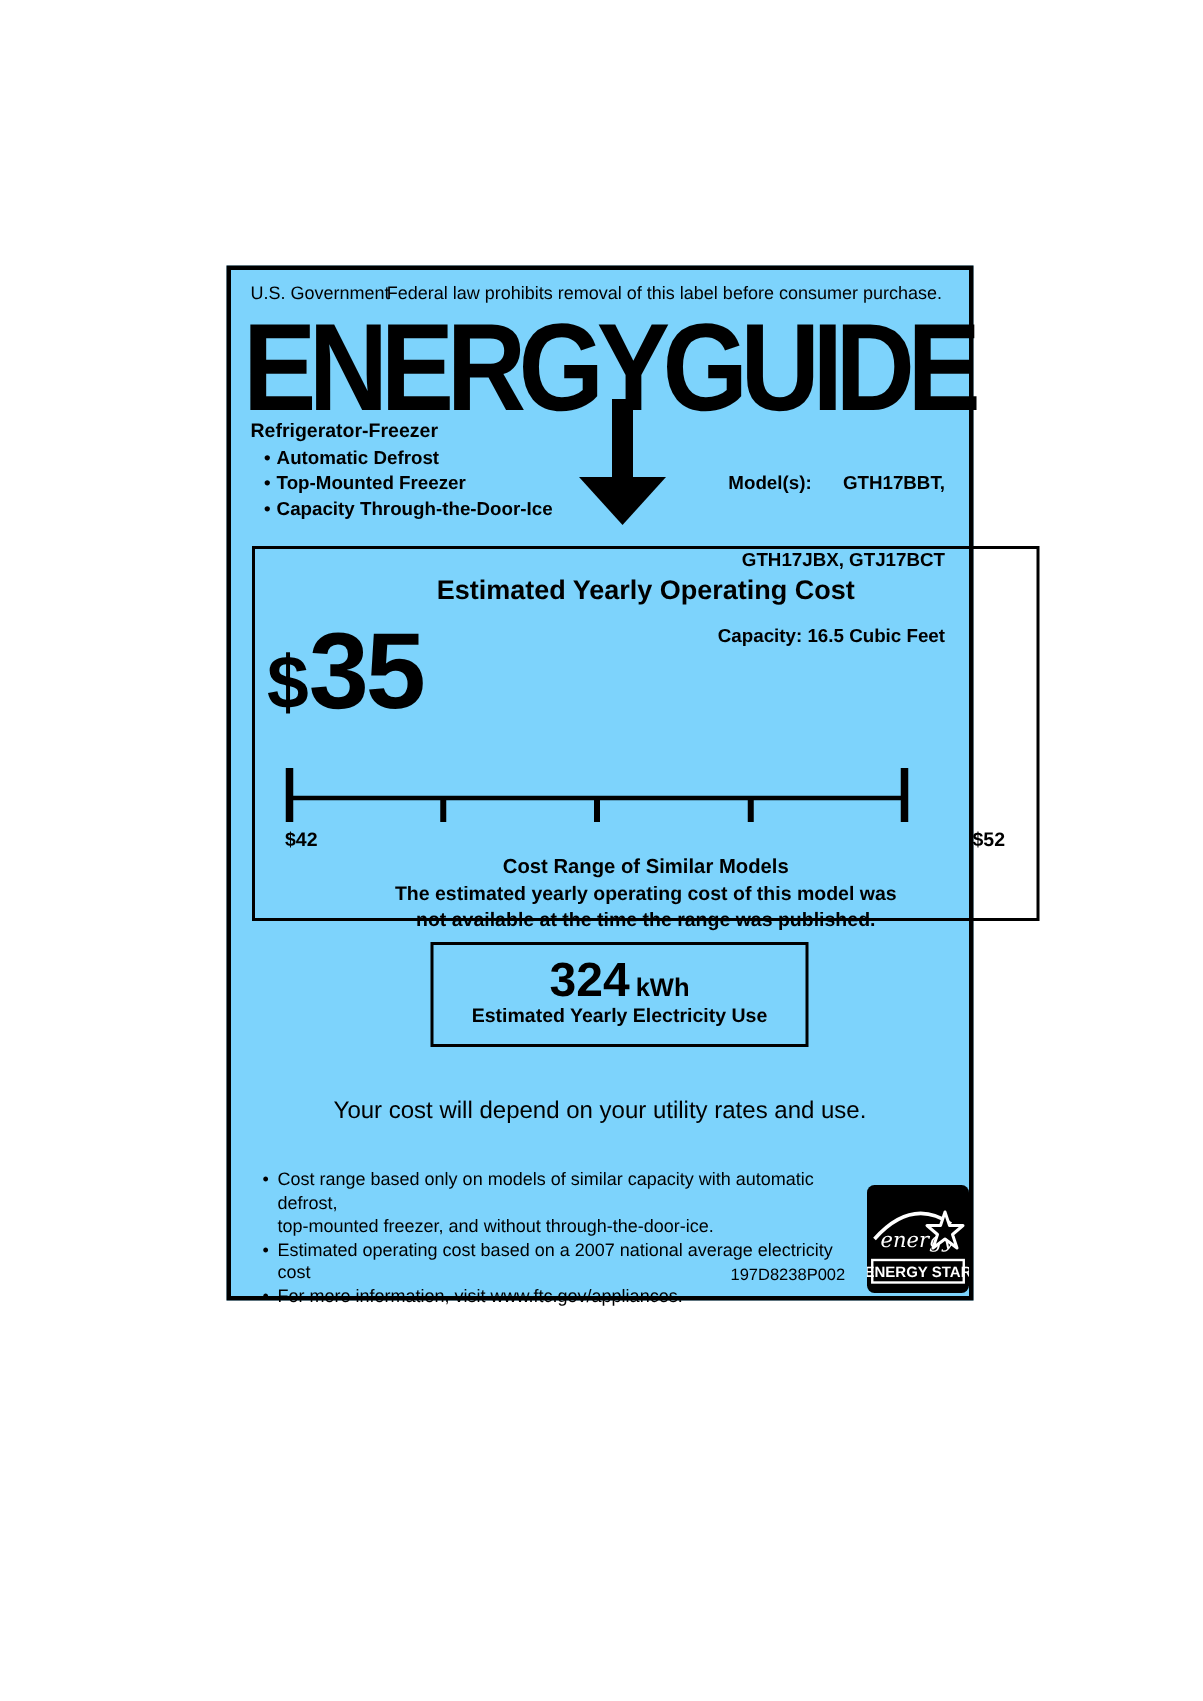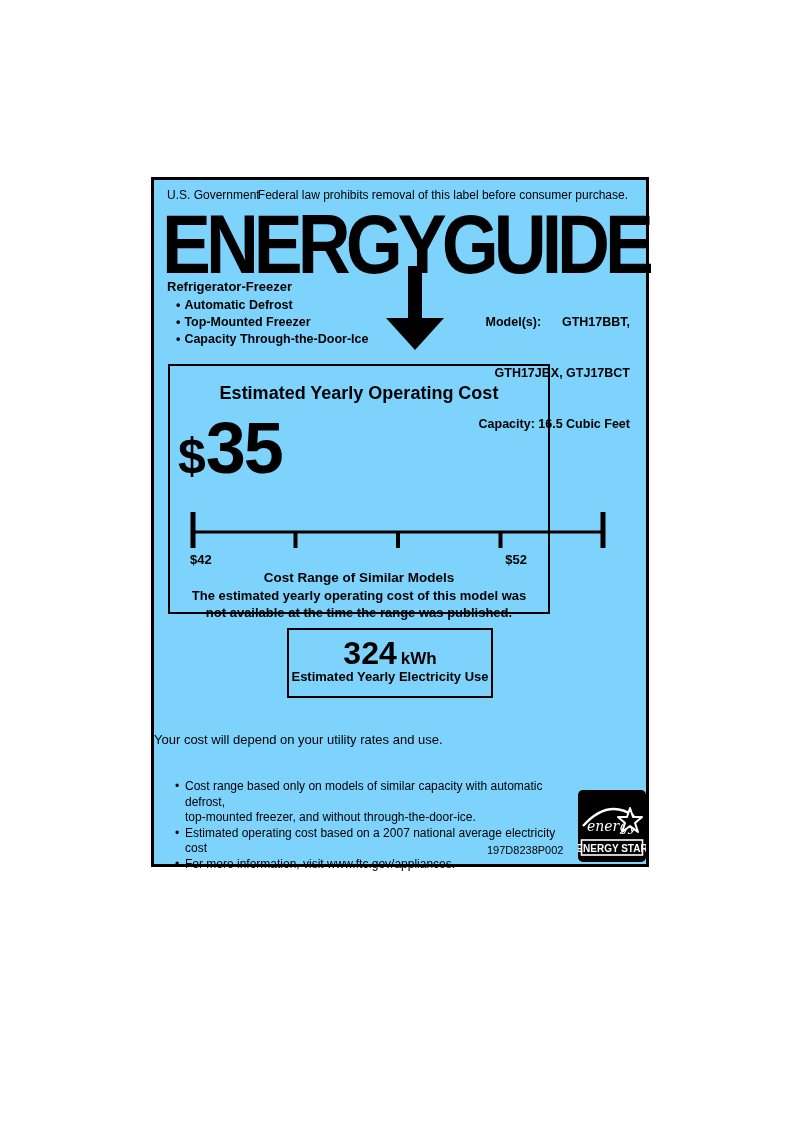--- a/index.html
+++ b/index.html
@@ -19,43 +19,43 @@
     transform:scale(0.99,1.12);transform-origin:top left;white-space:nowrap;
   }
   .arrow{position:absolute;left:232px;top:86px;}
   .features{position:absolute;left:13px;top:99px;}
   .features .cat{font-size:13px;font-weight:bold;margin-bottom:3px;}
   .features .item{font-size:12.5px;font-weight:bold;line-height:17px;padding-left:9px;}
   .features .blt{margin-right:4px;}
   .models{position:absolute;right:16px;top:100px;text-align:right;
     font-size:12.5px;font-weight:bold;line-height:17px;white-space:pre;}
   .costbox{
-    position:absolute;left:14px;top:184px;width:382px;height:250px;
+    position:absolute;left:14px;top:184px;width:525px;height:250px;
     border:2px solid #000;box-sizing:border-box;
   }
   .costbox .title{text-align:center;margin-top:17px;font-size:18px;font-weight:bold;}
   .amount{position:absolute;left:8px;top:46px;line-height:1;display:flex;align-items:baseline;}
   .amount .cur{font-size:50px;font-weight:bold;}
   .amount .val{font-size:72px;font-weight:bold;letter-spacing:-2px;}
   .scale-svg{position:absolute;left:20px;top:142px;}
   .scale-min{position:absolute;left:20px;top:186px;font-size:13px;font-weight:bold;}
   .scale-max{position:absolute;right:21px;top:186px;font-size:13px;font-weight:bold;}
   .scale-cap{position:absolute;left:0;right:0;top:204px;text-align:center;
     font-size:13.5px;font-weight:bold;}
   .scale-note{position:absolute;left:0;right:0;top:221px;text-align:center;
     font-size:13px;font-weight:bold;line-height:17px;}
   .kwhbox{
-    position:absolute;left:133px;top:448px;width:206px;height:70px;
+    position:absolute;left:133px;top:448px;width:252px;height:70px;
     border:2px solid #000;box-sizing:border-box;text-align:center;
   }
   .kwhline{margin-top:7px;line-height:1;}
   .kwhval{font-size:32px;font-weight:bold;}
   .kwhunit{font-size:17px;font-weight:bold;margin-left:4px;}
   .kwhcap{font-size:13px;font-weight:bold;margin-top:0;}
-  .utility{position:absolute;left:0;right:0;top:552px;text-align:left;font-size:13px;}
+  .utility{position:absolute;left:0;right:0;top:552px;text-align:center;font-size:16px;}
   .foot{position:absolute;left:21px;top:599px;width:388px;font-size:12px;line-height:15.5px;}
   .foot .fi{display:flex;}
   .foot .blt{width:10px;flex:none;}
   .partnum{position:absolute;left:333px;top:664px;font-size:11px;}
   .estar{position:absolute;left:424px;top:610px;}
 </style>
 </head>
 <body>
 
 <div class="label">

